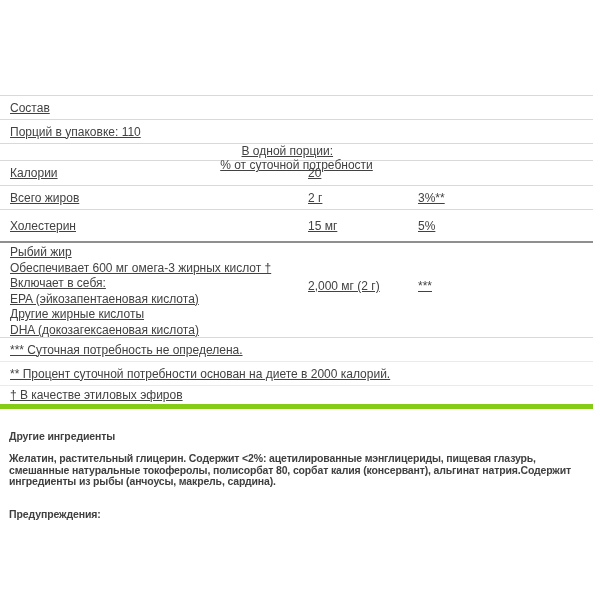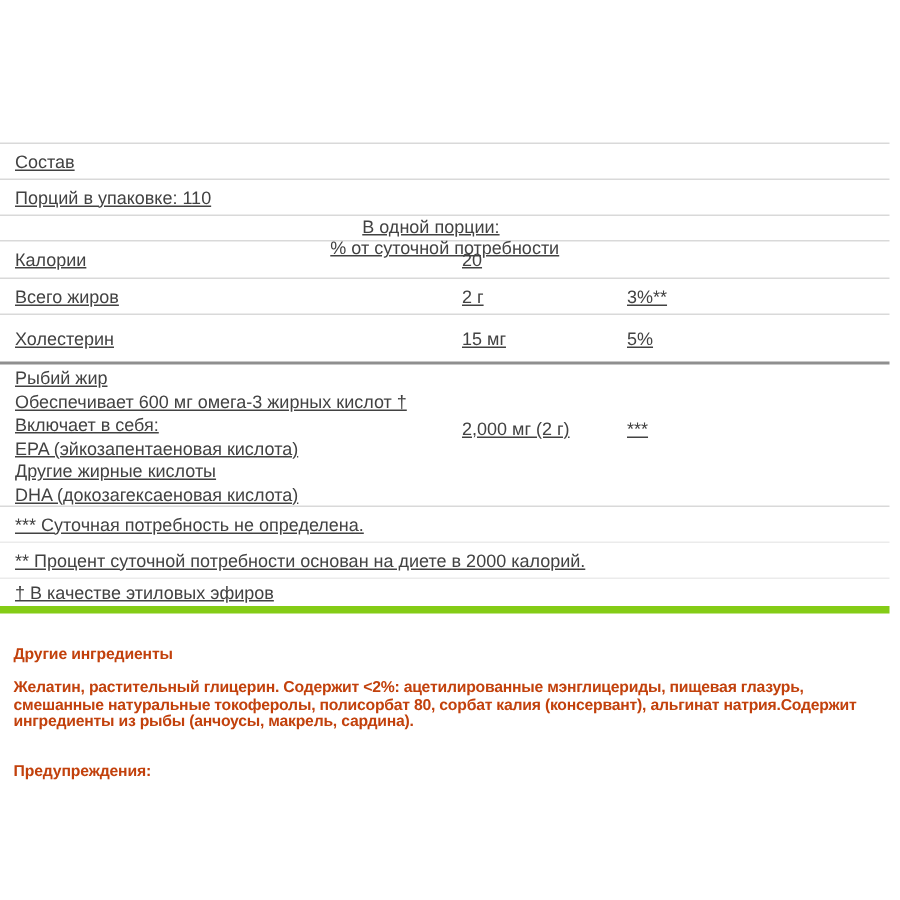--- a/index.html
+++ b/index.html
@@ -26,21 +26,21 @@
   .c2 { width:110px; }
   .c3 { flex:1; }
   .fish { align-items:flex-start; }
   .fish .c1 { padding-top:2px; line-height:15.5px; }
   .fish .c2, .fish .c3 { align-self:center; margin-top:-8px; }
   .fnote { padding-left:10px; }
 
   
   .bottom {
     position:absolute; top:420px; left:0; width:595px;
-    padding:0 6px 0 9px; color:#c2410c;
+    padding:0 6px 0 9px; color:#404040;
   }
   .sec-title { font-weight:700; font-size:10.5px; margin-top:10px; letter-spacing:-0.1px; }
   .ing-text {
     font-weight:700; font-size:10.5px; line-height:11.5px;
     letter-spacing:-0.15px; margin:11px 0 0 0; width:586px;
   }
   .warn-title { margin-top:20px; }
 </style>
 </head>
 <body>

